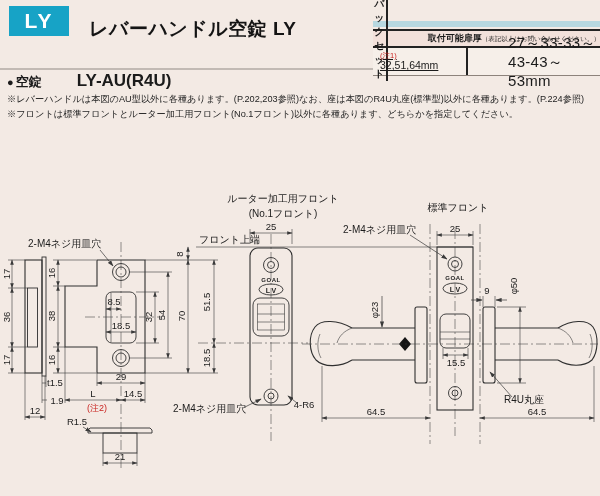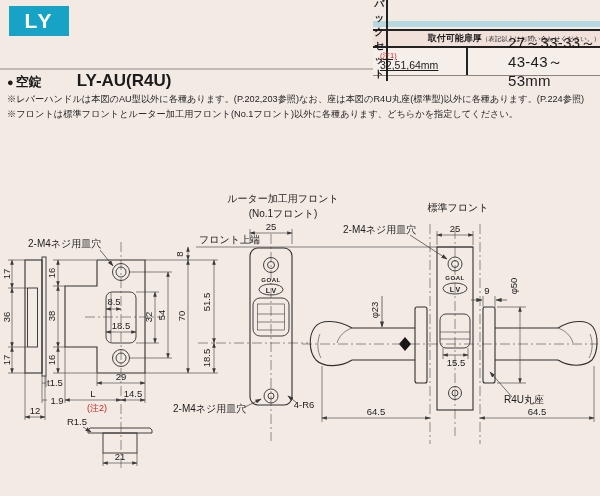--- a/index.html
+++ b/index.html
@@ -48,20 +48,21 @@
   .red{fill:#c92522;font-size:9px;}
   .logo{font-size:6px;font-weight:bold;letter-spacing:.5px;text-anchor:middle;}
   .lv{font-size:7px;font-weight:bold;letter-spacing:2px;text-anchor:middle;}
 </style>
 </head>
 <body>
 
 <div class="page">
 
   <div class="badge">LY</div>
+  <div class="title">レバーハンドル空錠 LY</div>
   <div class="hrule"></div>
 
   <div class="spec">
     <div class="strip"></div>
     <div class="trow thead">
       <div class="c1">バックセット</div>
       <div class="c2"><span>取付可能扉厚</span><span class="sm">（表記以上はお問い合わせください。）</span></div>
     </div>
     <div class="trow tbody">
       <div class="c1">

